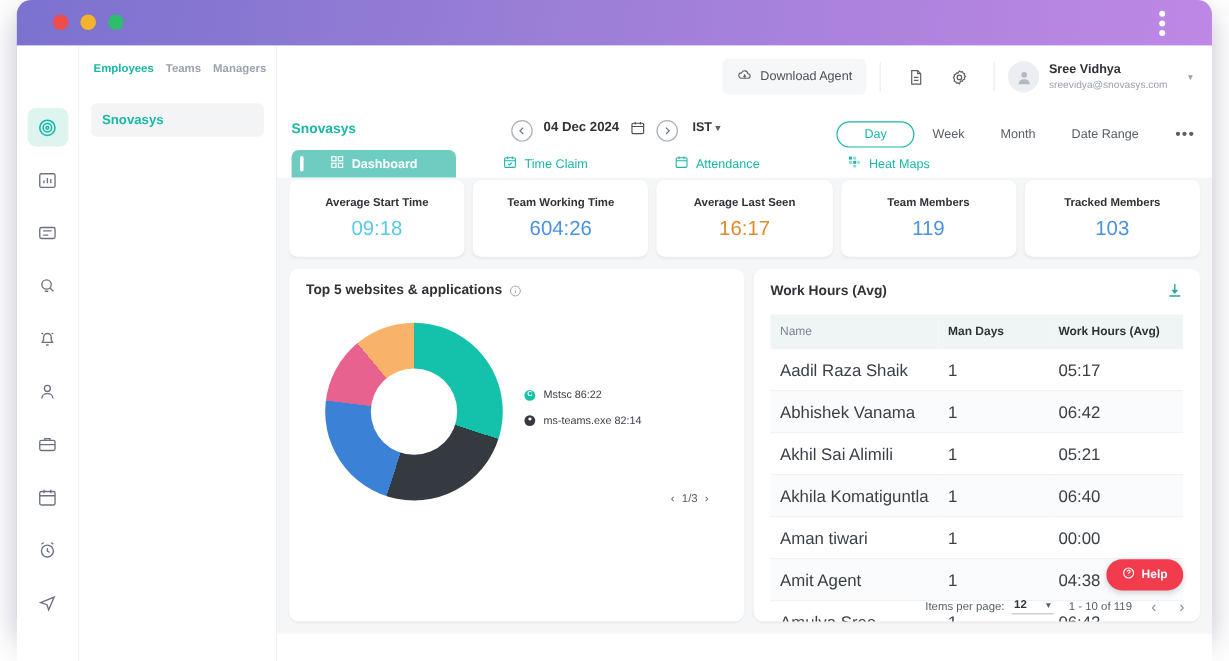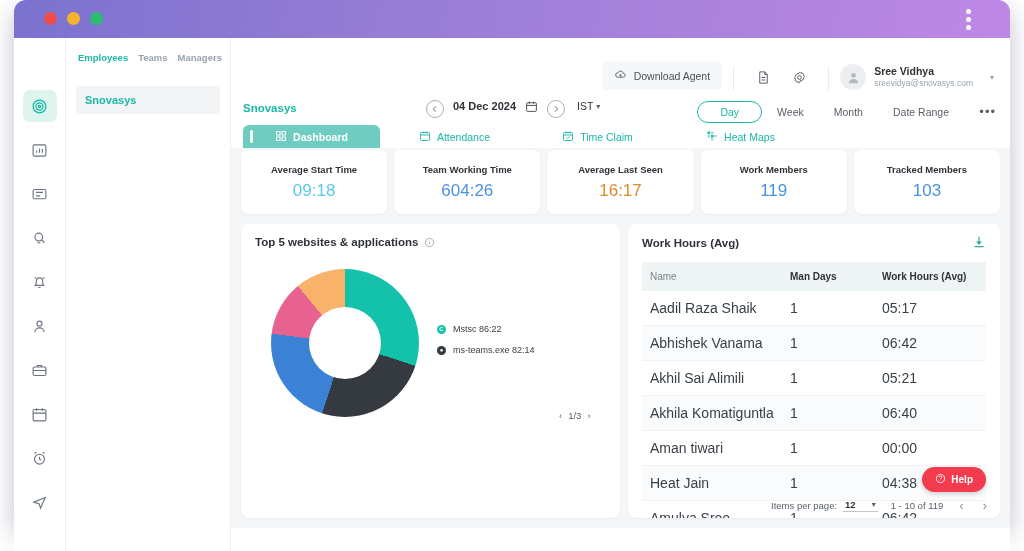--- a/index.html
+++ b/index.html
@@ -80,21 +80,21 @@
   #team-search-icon { position:absolute; right:6px; top:5px; color:#9aa3ad; }
   #team-search-icon svg { width:11px; height:11px; }
   #team-item {
     margin-top:14px; background:#f2f4f6; border-radius:5px;
     padding:8px 9px; font-size:11px; font-weight:bold; color:#19b8a6; cursor:pointer;
   }
 
   
   #top-header {
     position:absolute; left:217px; top:0; width:779px; height:52px;
-    background:#ffffff; display:flex; align-items:flex-end;
+    background:#ffffff; display:flex; align-items:center;
     justify-content:flex-end; padding-right:16px; gap:0;
   }
   #download-agent {
     display:flex; align-items:center; gap:7px; background:#f6f7f9;
     border-radius:5px; padding:7px 12px; font-size:10.5px; color:#4a5159; cursor:pointer;
   }
   #download-agent svg { width:13px; height:13px; color:#5a6069; }
   .hdr-sep { width:1px; height:24px; background:#e9ecef; margin:0 11px; }
   .hdr-icon-btn { width:26px; height:26px; display:flex; align-items:center;
     justify-content:center; color:#5a6069; cursor:pointer; margin:0 5px; }
@@ -121,21 +121,21 @@
     font-weight:bold; color:#19b8a6; }
   #date-nav { position:absolute; left:195px; top:10px; display:flex;
     align-items:flex-start; gap:9px; }
   .circ-btn { width:18px; height:18px; border-radius:50%; border:1.3px solid #aab1b8;
     display:flex; align-items:center; justify-content:center; color:#6b7280; cursor:pointer; }
   .circ-btn svg { width:8px; height:8px; }
   #date-text { font-size:11px; font-weight:bold; color:#2f3338; }
   #cal-icon { color:#4a5159; cursor:pointer; }
   #cal-icon svg { width:13px; height:13px; display:block; }
   #tz-select { display:flex; align-items:center; gap:3px; font-size:10.5px;
-    font-weight:normal; color:#2f3338; cursor:pointer; margin-left:3px; }
+    font-weight:bold; color:#2f3338; cursor:pointer; margin-left:3px; }
   #tz-select .caret { font-size:8px; color:#5a6069; }
 
   #period-toggle {
     position:absolute; right:46px; top:8px; height:27px; background:#ffffff;
     border-radius:14px; display:flex; align-items:center; gap:0;
   }
   .period-btn {
     font-size:10.5px; color:#5a6069; padding:5px 15px; border-radius:14px;
     cursor:pointer; white-space:nowrap;
   }
@@ -416,33 +416,33 @@
                 <rect x="3" y="14" width="7" height="7"></rect>
                   <rect x="14" y="14" width="7" height="7"></rect>
               </svg>
             </span>
             <span>Dashboard</span>
           </div>
           <div class="tab">
             <span>
               <svg viewBox="0 0 24 24" fill="none" stroke="currentColor" stroke-width="1.8">
                 <rect x="3" y="5" width="18" height="16" rx="2"></rect>
-                  <path d="M3 10h18M8 3v4M16 3v4"></path>
+                  <path d="M3 10h18M8 3v4M16 3v4M9 15l2 2 4-4"></path>
               </svg>
             </span>
-            <span>Attendance</span>
+            <span>Time Claim</span>
           </div>
           <div class="tab">
             <span>
               <svg viewBox="0 0 24 24" fill="none" stroke="currentColor" stroke-width="1.8">
                 <rect x="3" y="5" width="18" height="16" rx="2"></rect>
-                  <path d="M3 10h18M8 3v4M16 3v4M9 15l2 2 4-4"></path>
+                  <path d="M3 10h18M8 3v4M16 3v4"></path>
               </svg>
             </span>
-            <span>Time Claim</span>
+            <span>Attendance</span>
           </div>
           <div class="tab">
             <span>
               <svg viewBox="0 0 24 24" fill="currentColor">
                 <rect x="3" y="3" width="5" height="5"></rect>
                   <rect x="10" y="3" width="5" height="5" opacity=".5"></rect>
                 <rect x="3" y="10" width="5" height="5" opacity=".5"></rect>
                   <rect x="10" y="10" width="5" height="5"></rect>
                 <rect x="17" y="10" width="4" height="5" opacity=".5"></rect>
                   <rect x="10" y="17" width="5" height="4" opacity=".5"></rect>
@@ -460,21 +460,21 @@
         </div>
         <div class="stat-card">
           <div class="stat-label">Team Working Time</div>
           <div class="stat-value" style="color:#4b92e0">604:26</div>
         </div>
         <div class="stat-card">
           <div class="stat-label">Average Last Seen</div>
           <div class="stat-value" style="color:#e08a2e">16:17</div>
         </div>
         <div class="stat-card">
-          <div class="stat-label">Work Members</div>
+          <div class="stat-label">Team Members</div>
           <div class="stat-value" style="color:#4b92e0">119</div>
         </div>
         <div class="stat-card">
           <div class="stat-label">Tracked Members</div>
           <div class="stat-value" style="color:#4b92e0">103</div>
         </div>
       </div>
 
       <div id="panels">
 
@@ -549,21 +549,21 @@
                     <td>Akhila Komatiguntla</td>
                     <td class="col-man">1</td>
                     <td class="col-hours">06:40</td>
                   </tr>
                   <tr>
                     <td>Aman tiwari</td>
                     <td class="col-man">1</td>
                     <td class="col-hours">00:00</td>
                   </tr>
                   <tr>
-                    <td>Heat Jain</td>
+                    <td>Amit Agent</td>
                     <td class="col-man">1</td>
                     <td class="col-hours">04:38</td>
                   </tr>
                   <tr>
                     <td>Amulya Sree</td>
                     <td class="col-man">1</td>
                     <td class="col-hours">06:42</td>
                   </tr>
                 </tbody>
             </table>

